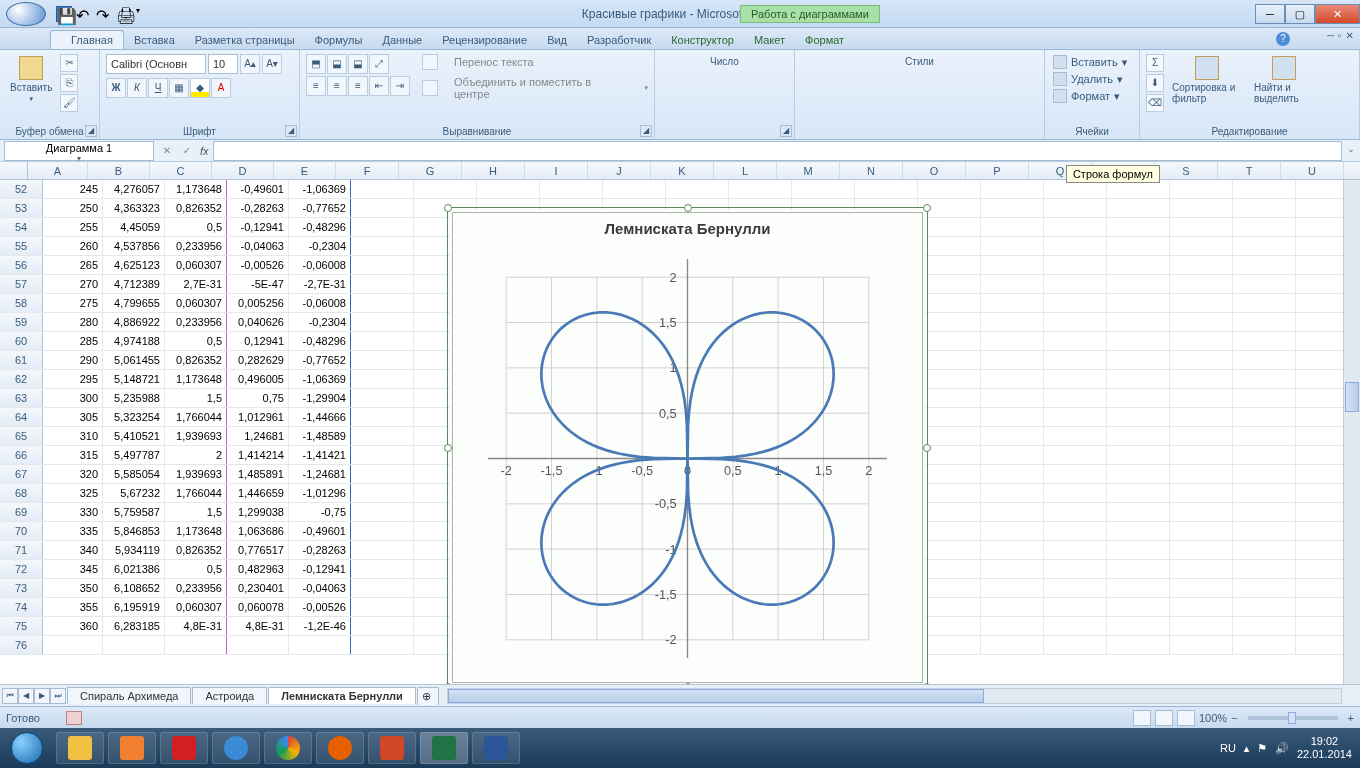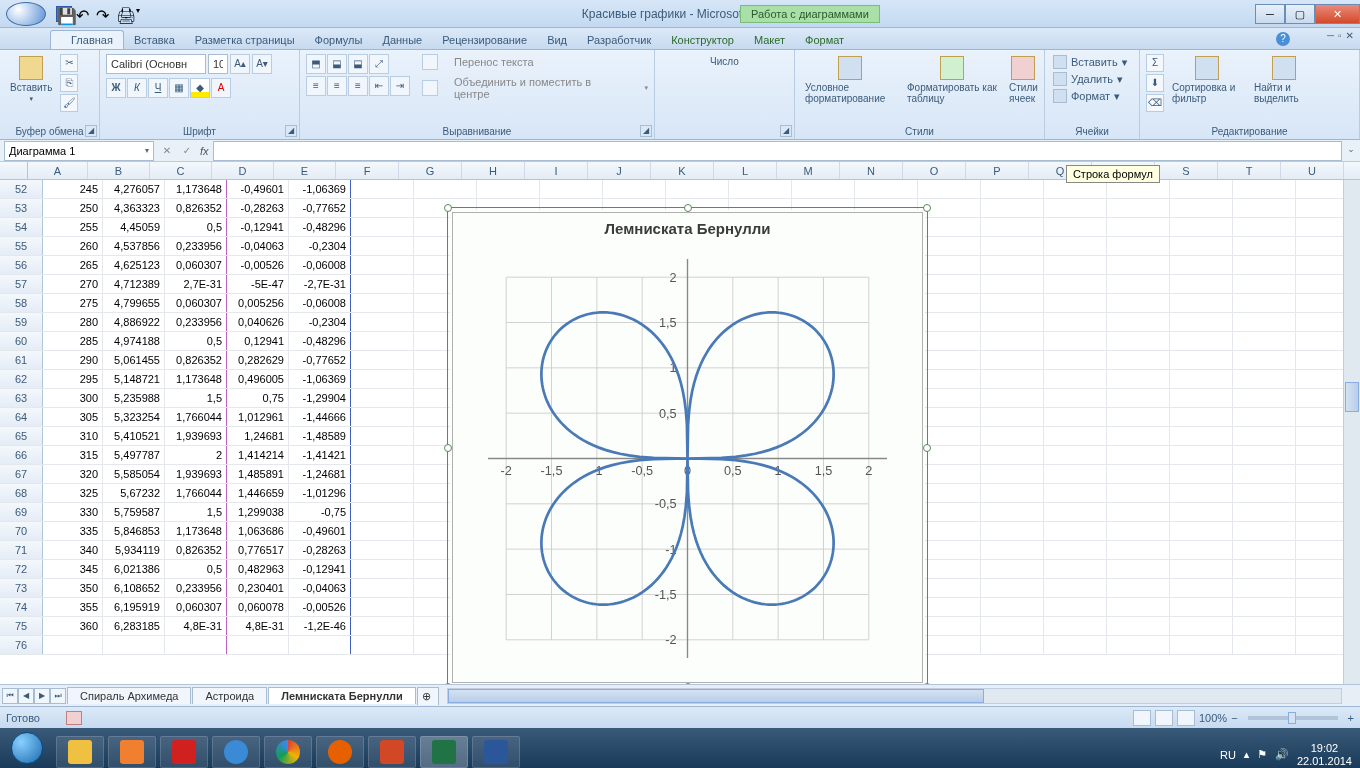--- a/index.html
+++ b/index.html
@@ -41,21 +41,21 @@
 .rb.italic { font-style: italic; }
 .rb.under { text-decoration: underline; }
 .dlauncher { position: absolute; right: 2px; bottom: 2px; width: 12px; height: 12px; border: 1px solid #a8bcd2; font-size: 8px; text-align: center; line-height: 10px; color: #3b5b7a; }
 .check-label { font-size: 11px; color: #888; display: flex; align-items: center; gap: 16px; }
 .check-label .cb { width: 16px; height: 16px; border: 1px solid #b8cce2; background: #f0f6fc; }
 .menu-item { font-size: 11px; color: #3b5b7a; display: flex; align-items: center; gap: 4px; padding: 1px 2px; }
 .menu-item .mi { width: 14px; height: 14px; background: #d0e0f0; border: 1px solid #a8bcd2; }
 
 
 .fbar { height: 22px; border-bottom: 1px solid #b8cce2; display: flex; align-items: center; background: #e8f0f8; }
-.namebox { width: 150px; height: 20px; border: 1px solid #a8bcd2; background: #fff; font-size: 11px; padding: 0 4px; display: flex; align-items: center; justify-content: space-between; margin-left: 4px; }
+.namebox { width: 150px; height: 20px; border: 1px solid #a8bcd2; background: #fff; font-size: 11px; padding: 0 4px; display: flex; align-items: center; justify-content: space-between; margin-left: 4px; flex-direction: column; }
 .namebox .dd { color: #666; font-size: 8px; }
 .fx-btns { display: flex; gap: 2px; margin: 0 4px; }
 .fx-btn { width: 18px; height: 18px; font-size: 10px; color: #888; text-align: center; line-height: 18px; }
 .fx { font-style: italic; font-size: 11px; color: #555; margin-right: 4px; }
 .formula-input { flex: 1; height: 20px; border: 1px solid #a8bcd2; background: #fff; margin-right: 18px; }
 .fbar-expand { width: 14px; height: 14px; position: absolute; right: 2px; font-size: 9px; color: #666; text-align: center; }
 .tooltip-box { position: absolute; right: 200px; top: 165px; background: #ffffe1; border: 1px solid #888; padding: 2px 6px; font-size: 11px; z-index: 50; }
 
 
 .grid-area { position: absolute; top: 162px; left: 0; right: 0; bottom: 44px; background: #fff; overflow: hidden; }
@@ -93,21 +93,21 @@
 
 
 .status { position: absolute; bottom: 0; left: 0; right: 0; height: 22px; background: linear-gradient(#dce9f7,#c7daf0); border-top: 1px solid #9db6d6; display: flex; align-items: center; justify-content: space-between; font-size: 11px; color: #3b5b7a; padding: 0 6px; }
 .status-left { display: flex; gap: 26px; align-items: center; }
 .rec-icon { width: 16px; height: 14px; background: #f0d0d0; border: 1px solid #c08080; }
 .status-right { display: flex; gap: 4px; align-items: center; }
 .view-btn { width: 18px; height: 16px; border: 1px solid #a8bcd2; background: #f0f6fc; }
 .zoom-slider { width: 90px; height: 4px; background: #b0c4da; position: relative; margin: 0 6px; }
 .zoom-thumb { position: absolute; left: 45%; top: -4px; width: 8px; height: 12px; background: #d4e2f2; border: 1px solid #8aace0; }
 
-.win-taskbar { position: absolute; bottom: 0; left: 0; right: 0; height: 40px; background: linear-gradient(#3a5a7a, #1a3a5a); display: flex; align-items: flex-end; z-index: 100; }
+.win-taskbar { position: absolute; bottom: 0; left: 0; right: 0; height: 40px; background: linear-gradient(#3a5a7a, #1a3a5a); display: flex; align-items: center; z-index: 100; }
 .start-btn { width: 54px; height: 40px; display: flex; align-items: center; justify-content: center; }
 .start-orb { width: 32px; height: 32px; border-radius: 50%; background: radial-gradient(circle at 30% 30%, #8ad0ff, #1a6ab0); border: 1px solid #0a4a80; }
 .tb-icon { width: 48px; height: 32px; margin: 0 2px; background: rgba(255,255,255,0.1); border: 1px solid rgba(255,255,255,0.15); border-radius: 2px; display: flex; align-items: center; justify-content: center; }
 .tb-ico-inner { width: 24px; height: 24px; border-radius: 3px; }
 .tray { margin-left: auto; display: flex; align-items: center; gap: 8px; padding-right: 8px; color: #fff; font-size: 11px; }
 .tray-clock { text-align: center; line-height: 1.2; }
 
 
 .status { bottom: 40px; }
 .sheet-bar { bottom: 62px; }
@@ -170,21 +170,21 @@
       </div>
     </div>
     <div class="group-label">Буфер обмена</div>
     <div class="dlauncher">◢</div>
   </div>
 
   <div class="group" style="width:200px;">
     <div class="group-body" style="flex-direction:column;gap:2px;">
       <div class="font-row">
         <input class="combo" style="width: 100px;" value="Calibri (Основн">
-        <input class="combo" style="width: 20px;" value="10">
+        <input class="combo" style="width: 30px;" value="10">
         <div class="rb">A▴</div>
         <div class="rb">A▾</div>
       </div>
       <div class="btn-row">
         <div class="rb bold">Ж</div>
         <div class="rb italic">К</div>
         <div class="rb under">Ч</div>
         <div class="rb">▦</div>
         <div class="rb" style="background:linear-gradient(#fff 70%,#ffea00 70%);">◆</div>
         <div class="rb" style="color:#d00;">A</div>
@@ -226,34 +226,20 @@
     <div class="group-label">Выравнивание</div>
     <div class="dlauncher">◢</div>
   </div>
 
   <div class="group" style="width:140px;">
     <div class="group-label">Число</div>
     <div class="dlauncher">◢</div>
   </div>
 
   <div class="group" style="width:250px;">
-    <div class="group-body">
-      <div class="big-btn">
-          <div class="ico" style="background:#d0e0f0;"></div>
-          <span style="width:90px;">Условное форматирование</span>
-        </div>
-      <div class="big-btn">
-          <div class="ico" style="background:#d0f0d0;"></div>
-          <span style="width:90px;">Форматировать как таблицу</span>
-        </div>
-      <div class="big-btn">
-          <div class="ico" style="background:#f0d0d0;"></div>
-          <span>Стили ячеек</span>
-        </div>
-    </div>
     <div class="group-label">Стили</div>
   </div>
 
   <div class="group" style="width:95px;">
     <div class="group-body" style="flex-direction:column;gap:1px;">
       <div class="menu-item"><div class="mi"></div><span>Вставить</span> ▾</div>
       <div class="menu-item"><div class="mi"></div><span>Удалить</span> ▾</div>
       <div class="menu-item"><div class="mi"></div><span>Формат</span> ▾</div>
     </div>
     <div class="group-label">Ячейки</div>

